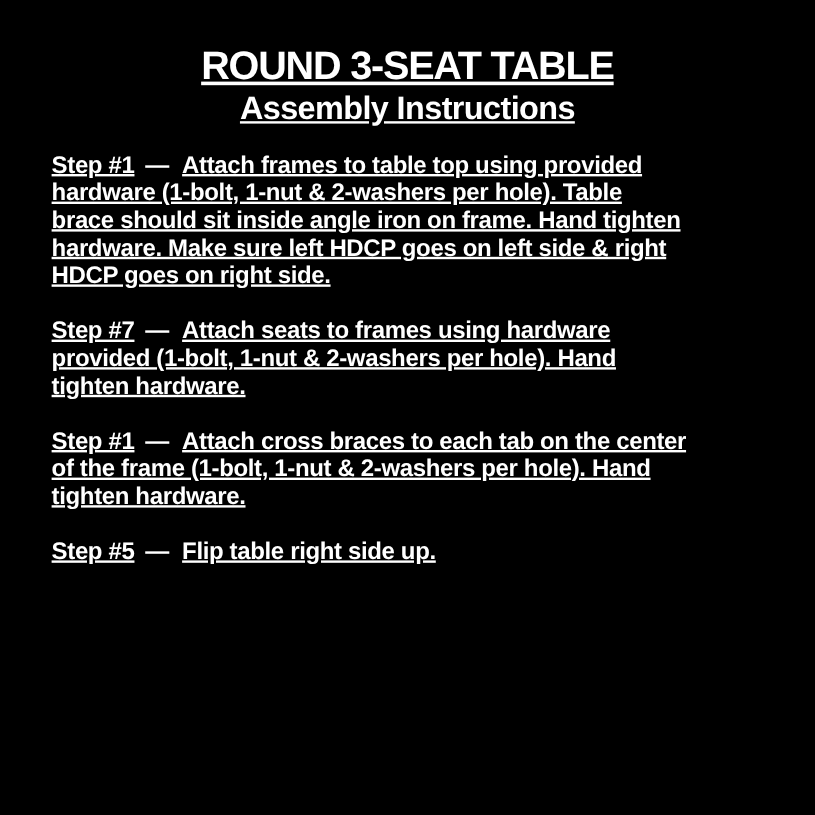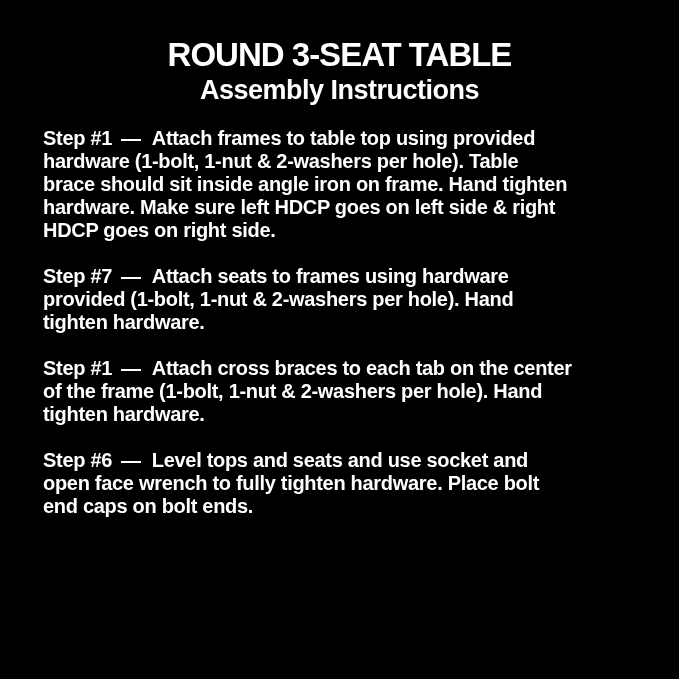--- a/index.html
+++ b/index.html
@@ -13,20 +13,21 @@
     color: #ffffff;
     font-family: "Liberation Sans", sans-serif;
     font-weight: 700;
     overflow: hidden;
   }
   .page {
     box-sizing: border-box;
     width: 679px;
     height: 679px;
     padding: 34px 20px 0 43px;
+    text-decoration: underline;
   }
   .title {
     margin: 0;
     text-align: center;
     font-size: 33px;
     line-height: 42px;
     letter-spacing: -1px;
     padding-right: 23px; 
   }
   .subtitle {
@@ -69,17 +70,15 @@
 hardware (1-bolt, 1-nut &amp; 2-washers per hole). Table
 brace should sit inside angle iron on frame. Hand tighten
 hardware. Make sure left HDCP goes on left side &amp; right
 HDCP goes on right side.</span></p>
     <p class="step"><span class="step-label">Step #7</span><span class="sep">—</span><span class="step-text">Attach seats to frames using hardware
 provided (1-bolt, 1-nut &amp; 2-washers per hole). Hand
 tighten hardware.</span></p>
     <p class="step"><span class="step-label">Step #1</span><span class="sep">—</span><span class="step-text">Attach cross braces to each tab on the center
 of the frame (1-bolt, 1-nut &amp; 2-washers per hole). Hand
 tighten hardware.</span></p>
-    <p class="step"><span class="step-label">Step #6</span><span class="sep">—</span><span class="step-text">Level tops and seats and use socket and
-open face wrench to fully tighten hardware. Place bolt
-end caps on bolt ends.</span></p>
+    <p class="step"><span class="step-label">Step #5</span><span class="sep">—</span><span class="step-text">Flip table right side up.</span></p>
   </div>
 </div>
 
 </body></html>

